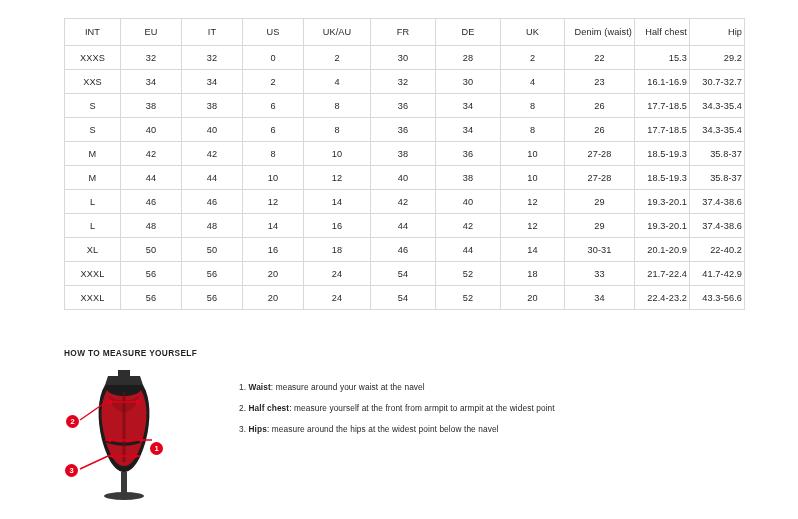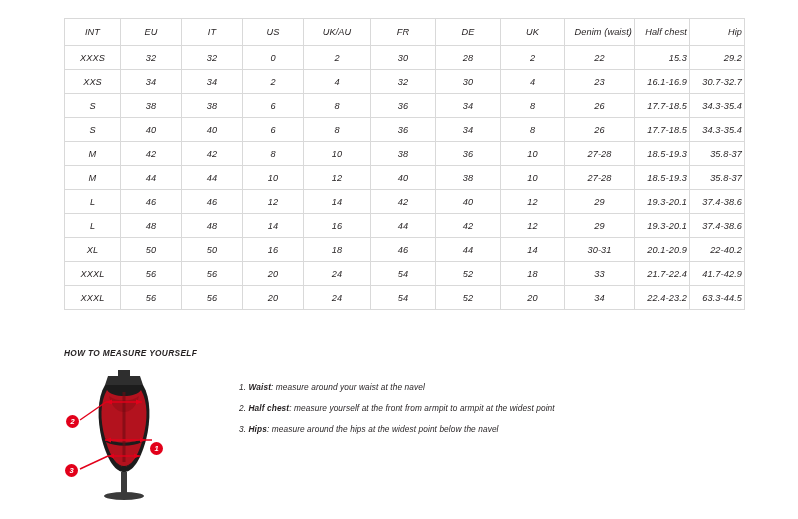--- a/index.html
+++ b/index.html
@@ -12,21 +12,20 @@
     background: #ffffff;
     font-family: "Liberation Sans", sans-serif;
     color: #231f20;
     overflow: hidden;
   }
   .page {
     position: relative;
     width: 798px;
     height: 519px;
     box-sizing: border-box;
-    font-style: italic;
   }
 
   
   .table-wrap {
     position: absolute;
     left: 64px;
     top: 18px;
     width: 670px;
   }
   table.size-table {
@@ -294,21 +293,21 @@
           <td>XXXL</td>
           <td>56</td>
           <td>56</td>
           <td>20</td>
           <td>24</td>
           <td>54</td>
           <td>52</td>
           <td>20</td>
           <td>34</td>
           <td class="left-pad">22.4-23.2</td>
-          <td class="left-pad">63.3-44.5</td>
+          <td class="left-pad">43.3-56.6</td>
         </tr>
       </tbody>
     </table>
   </div>
 
   <div class="measure">
     <div class="measure-title">HOW TO MEASURE YOURSELF</div>
 
     <div class="measure-body">
 

